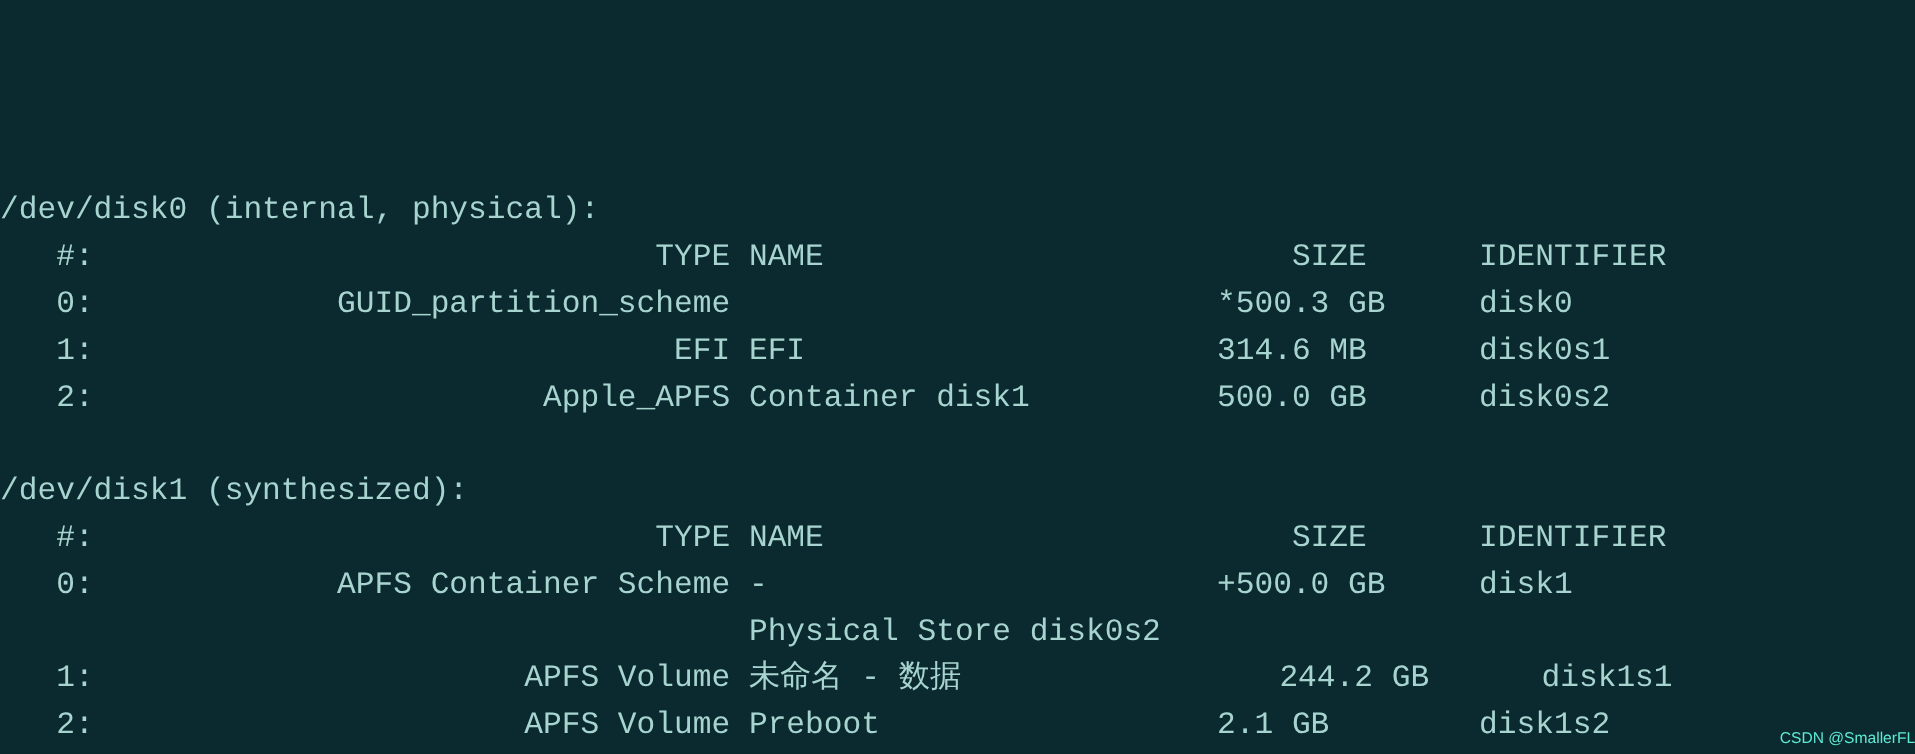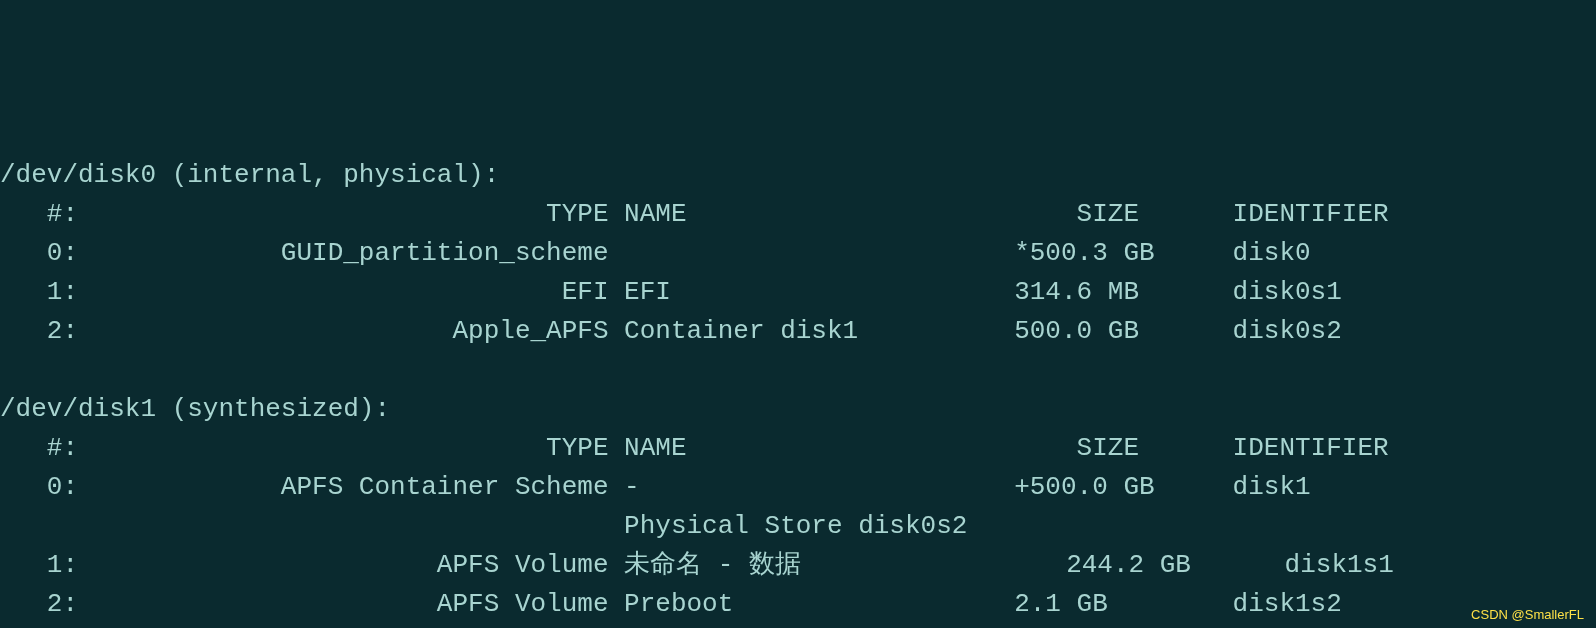--- a/index.html
+++ b/index.html
@@ -10,24 +10,24 @@
     font-family: "Menlo", "Consolas", "Courier New", monospace;
     font-size: 26px;
     line-height: 1.5;
     width: 1596px;
     height: 628px;
     overflow: hidden;
     white-space: pre;
   }
   .watermark {
     position: absolute;
-    right: 12px;
+    right: 0;
     bottom: 4px;
     font-size: 13px;
-    color: #fde047;
+    color: #5eead4;
     font-family: sans-serif;
   }
 </style>
 </head>
 <body>
 
 
 
 <div id="term">/dev/disk0 (internal, physical):
    #:                              TYPE NAME                         SIZE      IDENTIFIER

